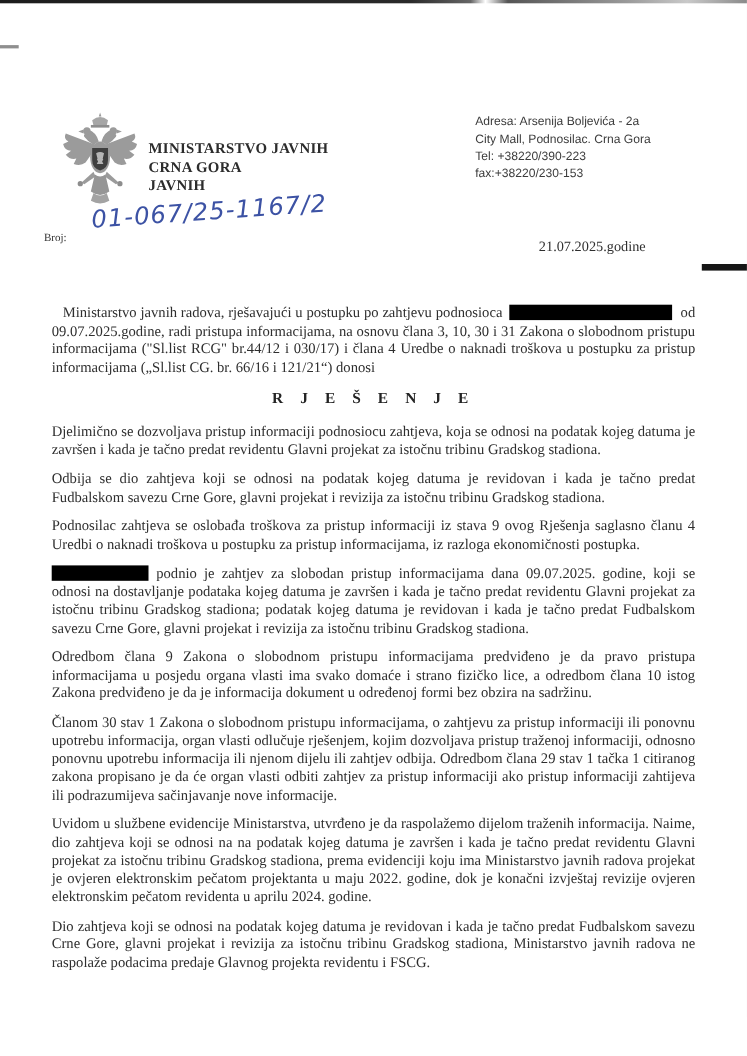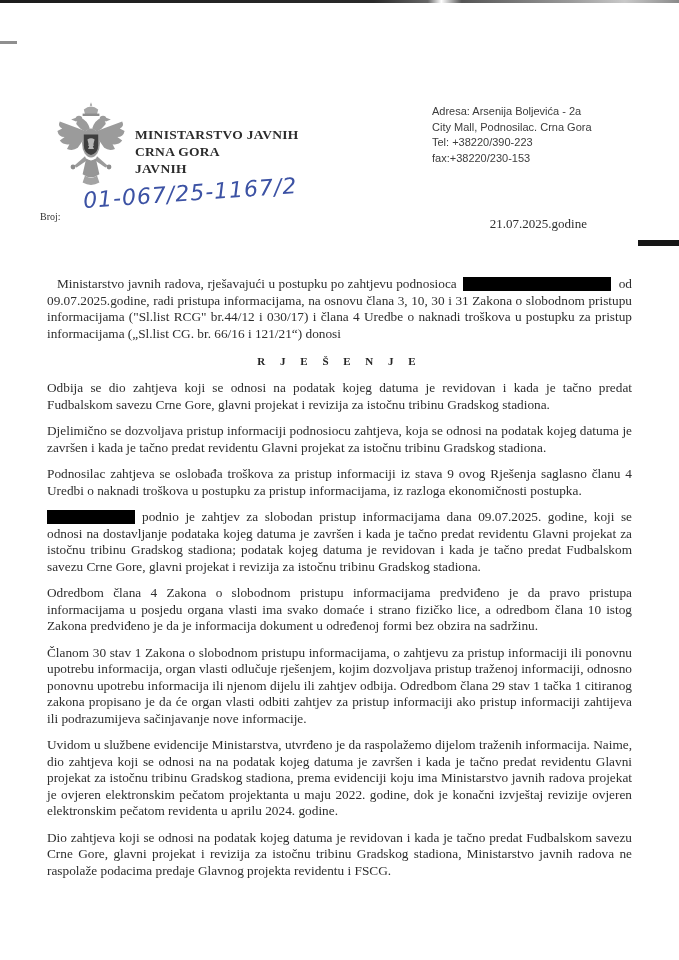--- a/index.html
+++ b/index.html
@@ -24,21 +24,21 @@
     position:absolute; left:84px; top:188px;
     font-family:"DejaVu Sans", sans-serif; font-style:italic; font-size:22px;
     color:#3c52a4; letter-spacing:1px; transform:rotate(-4deg); transform-origin:left bottom;
     white-space:nowrap;
   }
   .date { position:absolute; top:216px; right:92px; font-size:13px; color:#2e2e2e; }
   
   .body { position:absolute; left:47px; top:237px; width:585px;margin-top:39px; }
   .para { margin:0 0 10px 0; text-align:justify; font-size:13.3px; line-height:16.5px; }
   .indent { text-indent:10px; }
-  .heading { text-align:center; font-size:11px; font-weight:bold; margin:13px 0 13px 0; color:#242424; }
+  .heading { text-align:center; font-size:14px; font-weight:bold; margin:13px 0 13px 0; color:#242424; }
   .heading.rjesenje { letter-spacing:6px; }
   .heading.obraz { letter-spacing:4px; }
   .redact { display:inline-block; background:#000; height:14px; vertical-align:-3px; }
   .redact.r1 { width:148px; margin:0 8px 0 6px; }
   .redact.r2 { width:88px; margin:0 7px 0 0; }
 </style>
 </head>
 <body>
 
 <div class="page">
@@ -100,28 +100,28 @@
   <div class="date">21.07.2025.godine</div>
 
   <div class="body">
 
     <p class="para indent">
       <span>Ministarstvo javnih radova, rješavajući u postupku po zahtjevu podnosioca</span><span class="redact r1"></span><span>od 09.07.2025.godine, radi pristupa informacijama, na osnovu člana 3, 10, 30 i 31 Zakona o slobodnom pristupu informacijama ("Sl.list RCG" br.44/12 i 030/17) i člana 4 Uredbe o naknadi troškova u postupku za pristup informacijama („Sl.list CG. br. 66/16 i 121/21“) donosi</span>
     </p>
 
     <h2 class="heading rjesenje">R J E Š E N J E</h2>
 
+    <p class="para">Djelimično se dozvoljava pristup informaciji podnosiocu zahtjeva, koja se odnosi na podatak kojeg datuma je završen i kada je tačno predat revidentu Glavni projekat za istočnu tribinu Gradskog stadiona.</p>
     <p class="para">Odbija se dio zahtjeva koji se odnosi na podatak kojeg datuma je revidovan i kada je tačno predat Fudbalskom savezu Crne Gore, glavni projekat i revizija za istočnu tribinu Gradskog stadiona.</p>
-    <p class="para">Djelimično se dozvoljava pristup informaciji podnosiocu zahtjeva, koja se odnosi na podatak kojeg datuma je završen i kada je tačno predat revidentu Glavni projekat za istočnu tribinu Gradskog stadiona.</p>
     <p class="para">Podnosilac zahtjeva se oslobađa troškova za pristup informaciji iz stava 9 ovog Rješenja saglasno članu 4 Uredbi o naknadi troškova u postupku za pristup informacijama, iz razloga ekonomičnosti postupka.</p>
 
 
     <p class="para">
       <span class="redact r2"></span><span>podnio je zahtjev za slobodan pristup informacijama dana 09.07.2025. godine, koji se odnosi na dostavljanje podataka kojeg datuma je završen i kada je tačno predat revidentu Glavni projekat za istočnu tribinu Gradskog stadiona; podatak kojeg datuma je revidovan i kada je tačno predat Fudbalskom savezu Crne Gore, glavni projekat i revizija za istočnu tribinu Gradskog stadiona.</span>
     </p>
 
-    <p class="para">Odredbom člana 4 Zakona o slobodnom pristupu informacijama predviđeno je da pravo pristupa informacijama u posjedu organa vlasti ima svako domaće i strano fizičko lice, a odredbom člana 10 istog Zakona predviđeno je da je informacija dokument u određenoj formi bez obzira na sadržinu.</p>
+    <p class="para">Odredbom člana 9 Zakona o slobodnom pristupu informacijama predviđeno je da pravo pristupa informacijama u posjedu organa vlasti ima svako domaće i strano fizičko lice, a odredbom člana 10 istog Zakona predviđeno je da je informacija dokument u određenoj formi bez obzira na sadržinu.</p>
     <p class="para">Članom 30 stav 1 Zakona o slobodnom pristupu informacijama, o zahtjevu za pristup informaciji ili ponovnu upotrebu informacija, organ vlasti odlučuje rješenjem, kojim dozvoljava pristup traženoj informaciji, odnosno ponovnu upotrebu informacija ili njenom dijelu ili zahtjev odbija. Odredbom člana 29 stav 1 tačka 1 citiranog zakona propisano je da će organ vlasti odbiti zahtjev za pristup informaciji ako pristup informaciji zahtijeva ili podrazumijeva sačinjavanje nove informacije.</p>
     <p class="para">Uvidom u službene evidencije Ministarstva, utvrđeno je da raspolažemo dijelom traženih informacija. Naime, dio zahtjeva koji se odnosi na na podatak kojeg datuma je završen i kada je tačno predat revidentu Glavni projekat za istočnu tribinu Gradskog stadiona, prema evidenciji koju ima Ministarstvo javnih radova projekat je ovjeren elektronskim pečatom projektanta u maju 2022. godine, dok je konačni izvještaj revizije ovjeren elektronskim pečatom revidenta u aprilu 2024. godine.</p>
     <p class="para">Dio zahtjeva koji se odnosi na podatak kojeg datuma je revidovan i kada je tačno predat Fudbalskom savezu Crne Gore, glavni projekat i revizija za istočnu tribinu Gradskog stadiona, Ministarstvo javnih radova ne raspolaže podacima predaje Glavnog projekta revidentu i FSCG.</p>
 
   </div>
 </div>
 
 </body></html>

